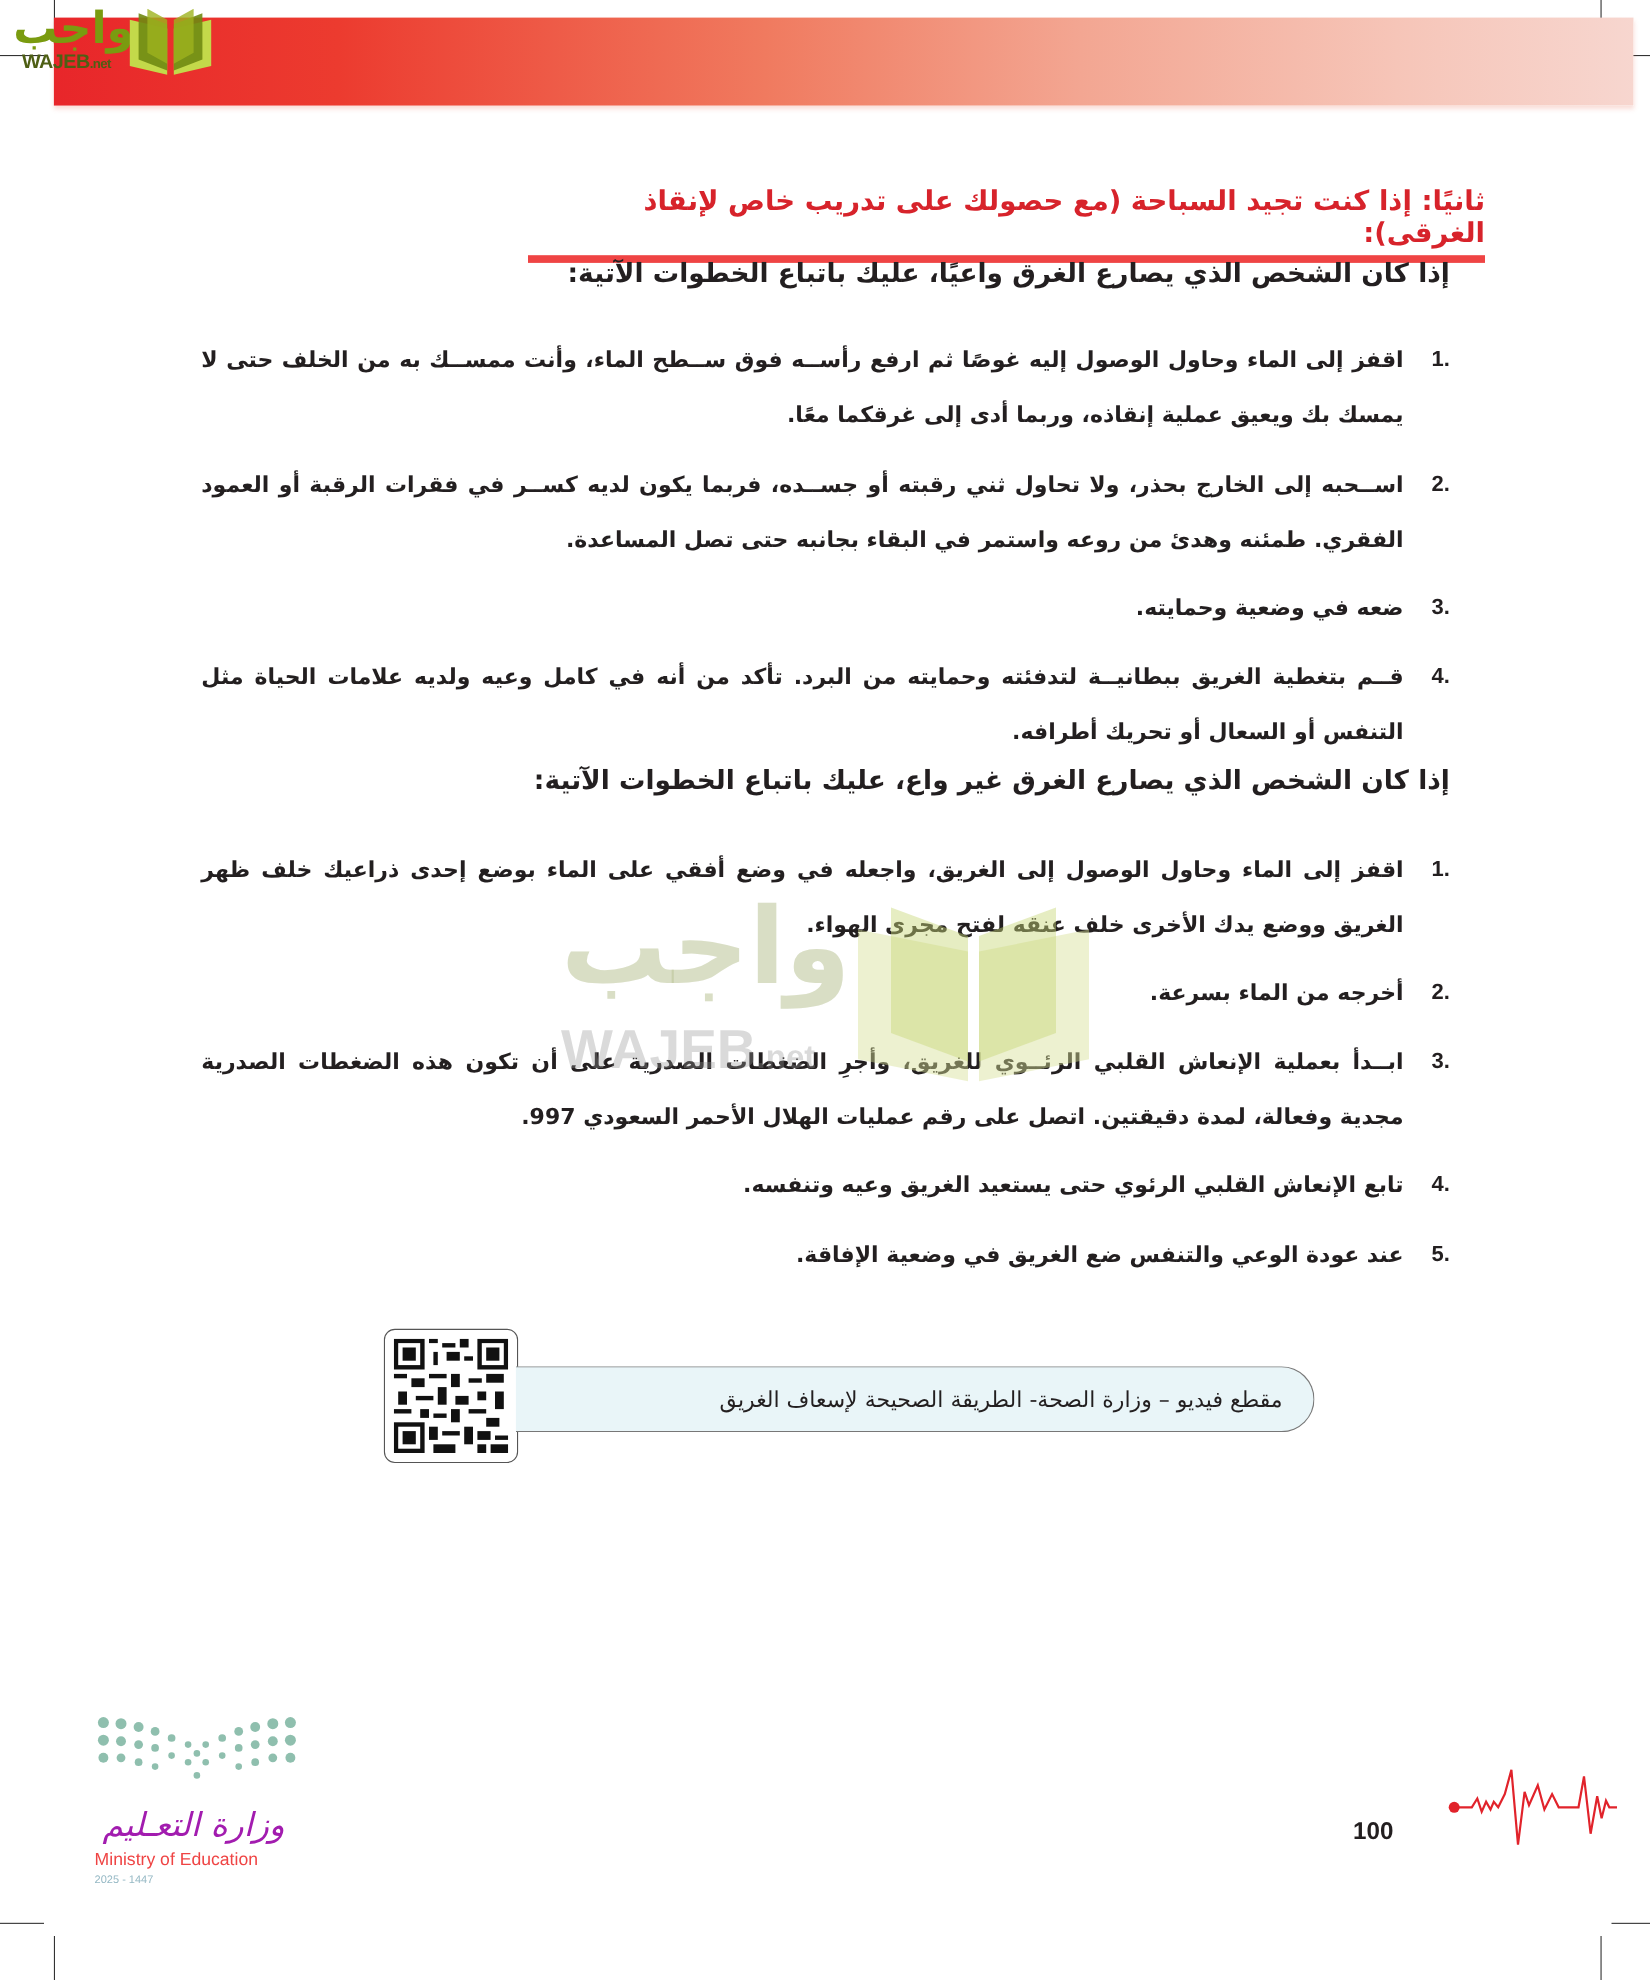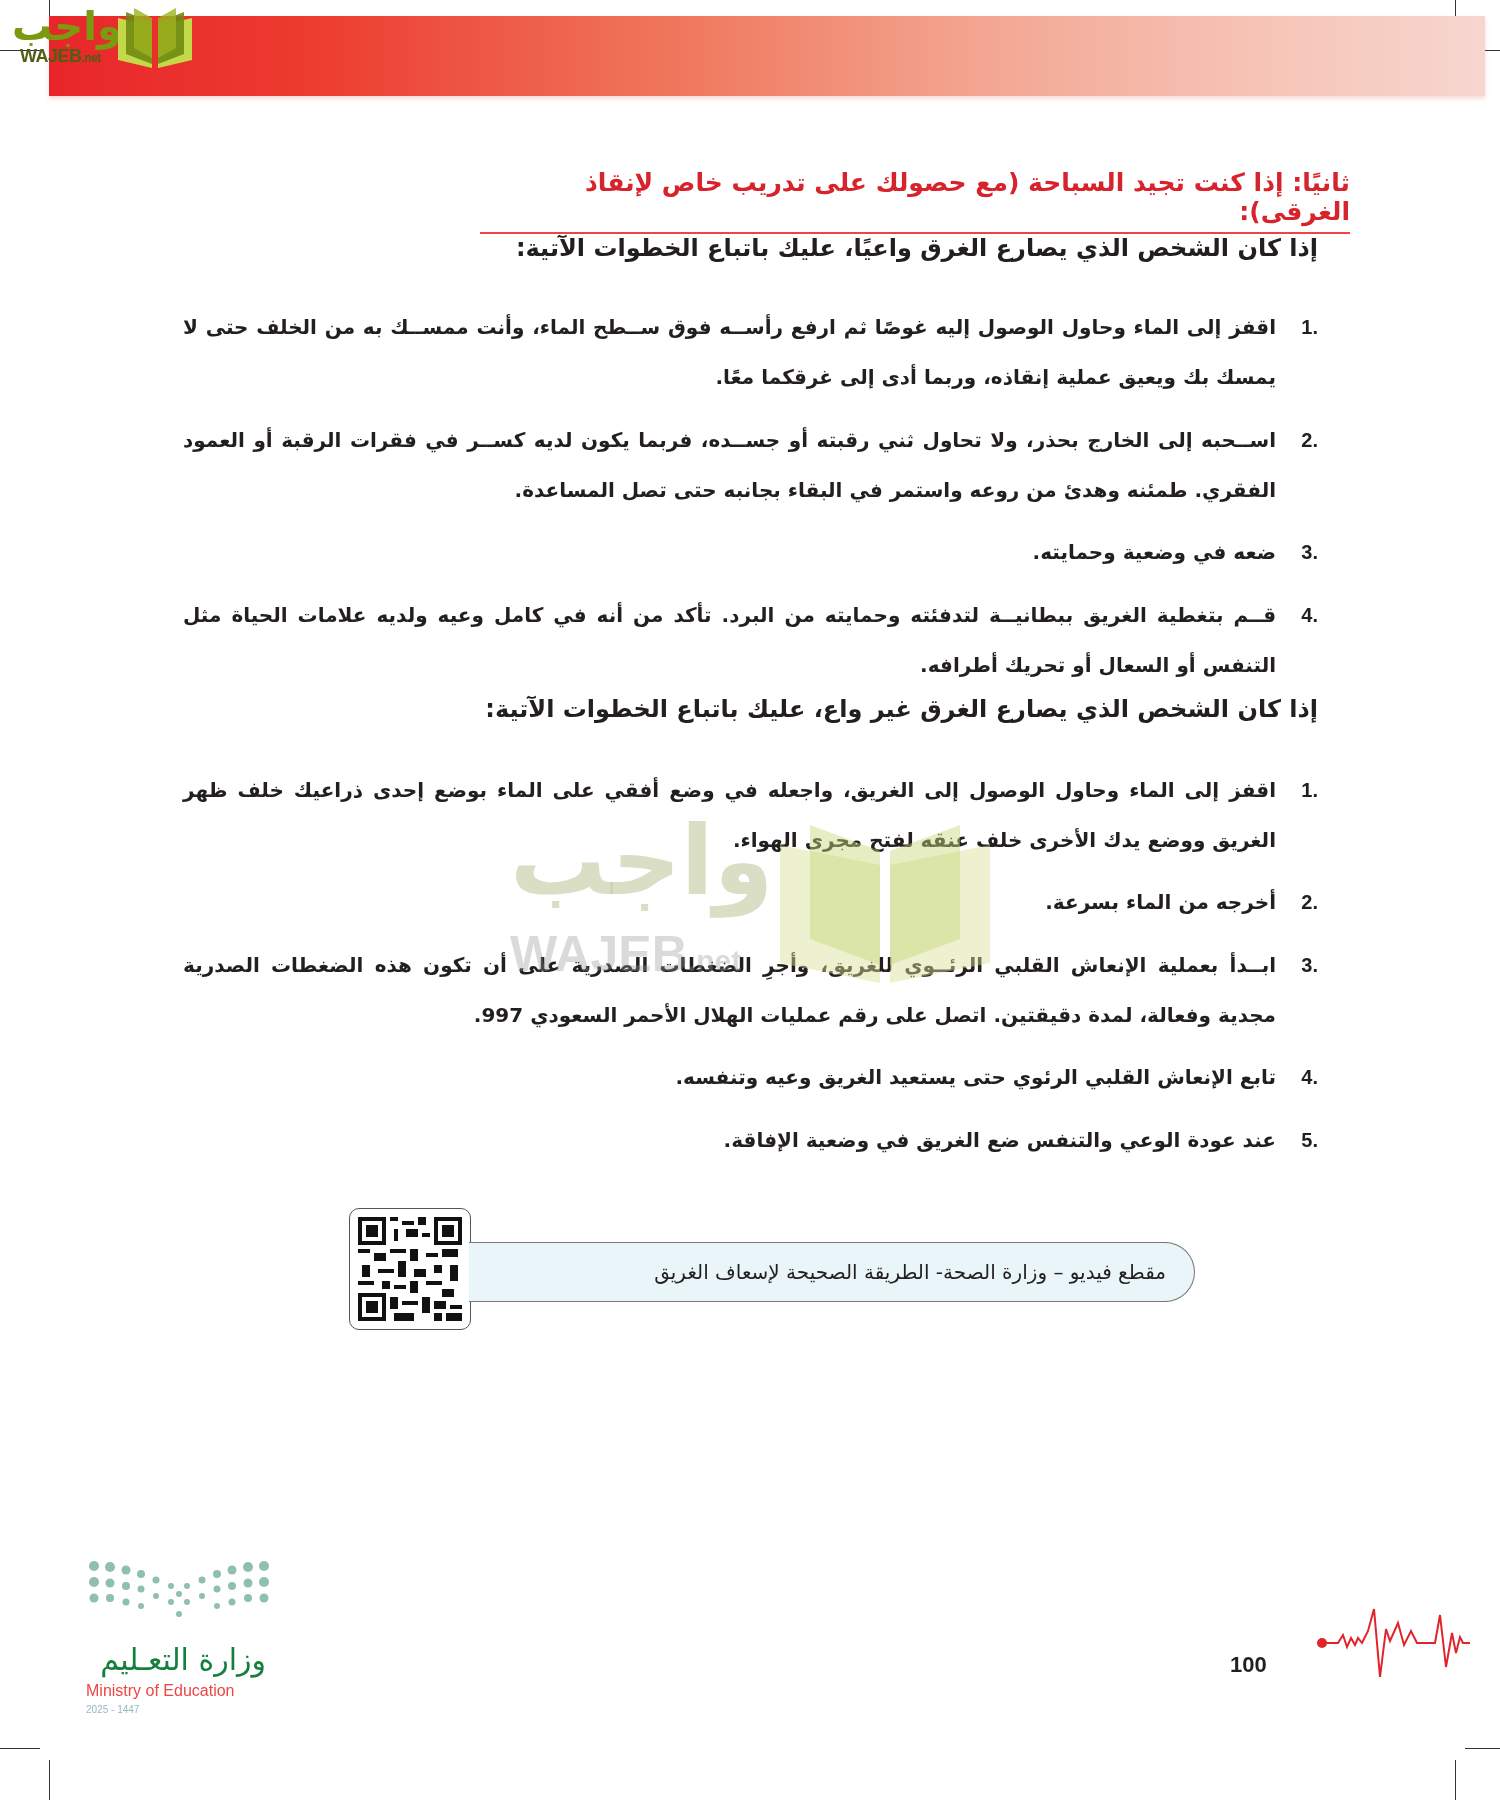--- a/index.html
+++ b/index.html
@@ -35,21 +35,21 @@
   }
   .wajeb-en {
     position: absolute; left: 12px; top: 42px; font-size: 18px; font-weight: bold;
     color: #4e5f14; font-family: "Liberation Sans", sans-serif; letter-spacing: -0.5px;
   }
   .wajeb-en small { font-size: 12px; }
   .book-icon { position: absolute; left: 106px; top: 4px; width: 82px; height: 62px; }
   .section-title {
     position: absolute; top: 168px; right: 150px; width: 870px;
     color: #d7232b; font-weight: bold; font-size: 25px; direction: rtl; text-align: right;
-    padding-bottom: 6px; border-bottom: 2px solid #ef4444;
+    padding-bottom: 6px; border-bottom: 7px solid #ef4444;
   }
   .subhead {
     position: absolute; right: 182px; font-weight: bold; font-size: 24px; direction: rtl;
     color: #231f20; white-space: nowrap;
   }
   .item {
     position: absolute; right: 182px; width: 1135px; direction: rtl; text-align: right;
     font-size: 20px; font-weight: bold; line-height: 50px; color: #231f20;
   }
   .item .num { position: absolute; right: 0; top: 0; direction: ltr; font-family: "Liberation Sans", sans-serif; }
@@ -72,21 +72,21 @@
     position: absolute; left: 469px; top: 1242px; width: 726px; height: 60px;
     background: #e9f5f8; border: 1.5px solid #777; border-left: none;
     border-radius: 0 32px 32px 0;
     display: flex; align-items: center; justify-content: flex-end; padding-right: 28px;
     box-sizing: border-box;
   }
   .video-label { font-size: 20px; font-weight: normal; color: #231f20; direction: rtl; }
 
   
   .moe-logo { position: absolute; left: 86px; top: 1558px; width: 190px; height: 170px; }
-  .moe-ar { position: absolute; left: 0; top: 84px; font-size: 30px; color: #15803d; direction: rtl; width: 180px; text-align: right; }
+  .moe-ar { position: absolute; left: 0; top: 84px; font-size: 30px; color: #a21caf; direction: rtl; width: 180px; text-align: center; font-style: italic; }
   .moe-en { position: absolute; left: 0; top: 124px; font-size: 16px; color: #ef4444; font-family: "Liberation Sans", sans-serif; white-space: nowrap; }
   .moe-year { position: absolute; left: 0; top: 146px; font-size: 10px; color: #95b8c4; font-family: "Liberation Sans", sans-serif; }
   .page-num { position: absolute; left: 1230px; top: 1652px; font-size: 22px; font-weight: bold; color: #231f20; font-family: "Liberation Sans", sans-serif; }
   .pulse { position: absolute; left: 1310px; top: 1605px; width: 160px; height: 80px; }
 </style>
 </head>
 <body>
 
 <div class="crop v1"></div>
 <div class="crop h1"></div>

